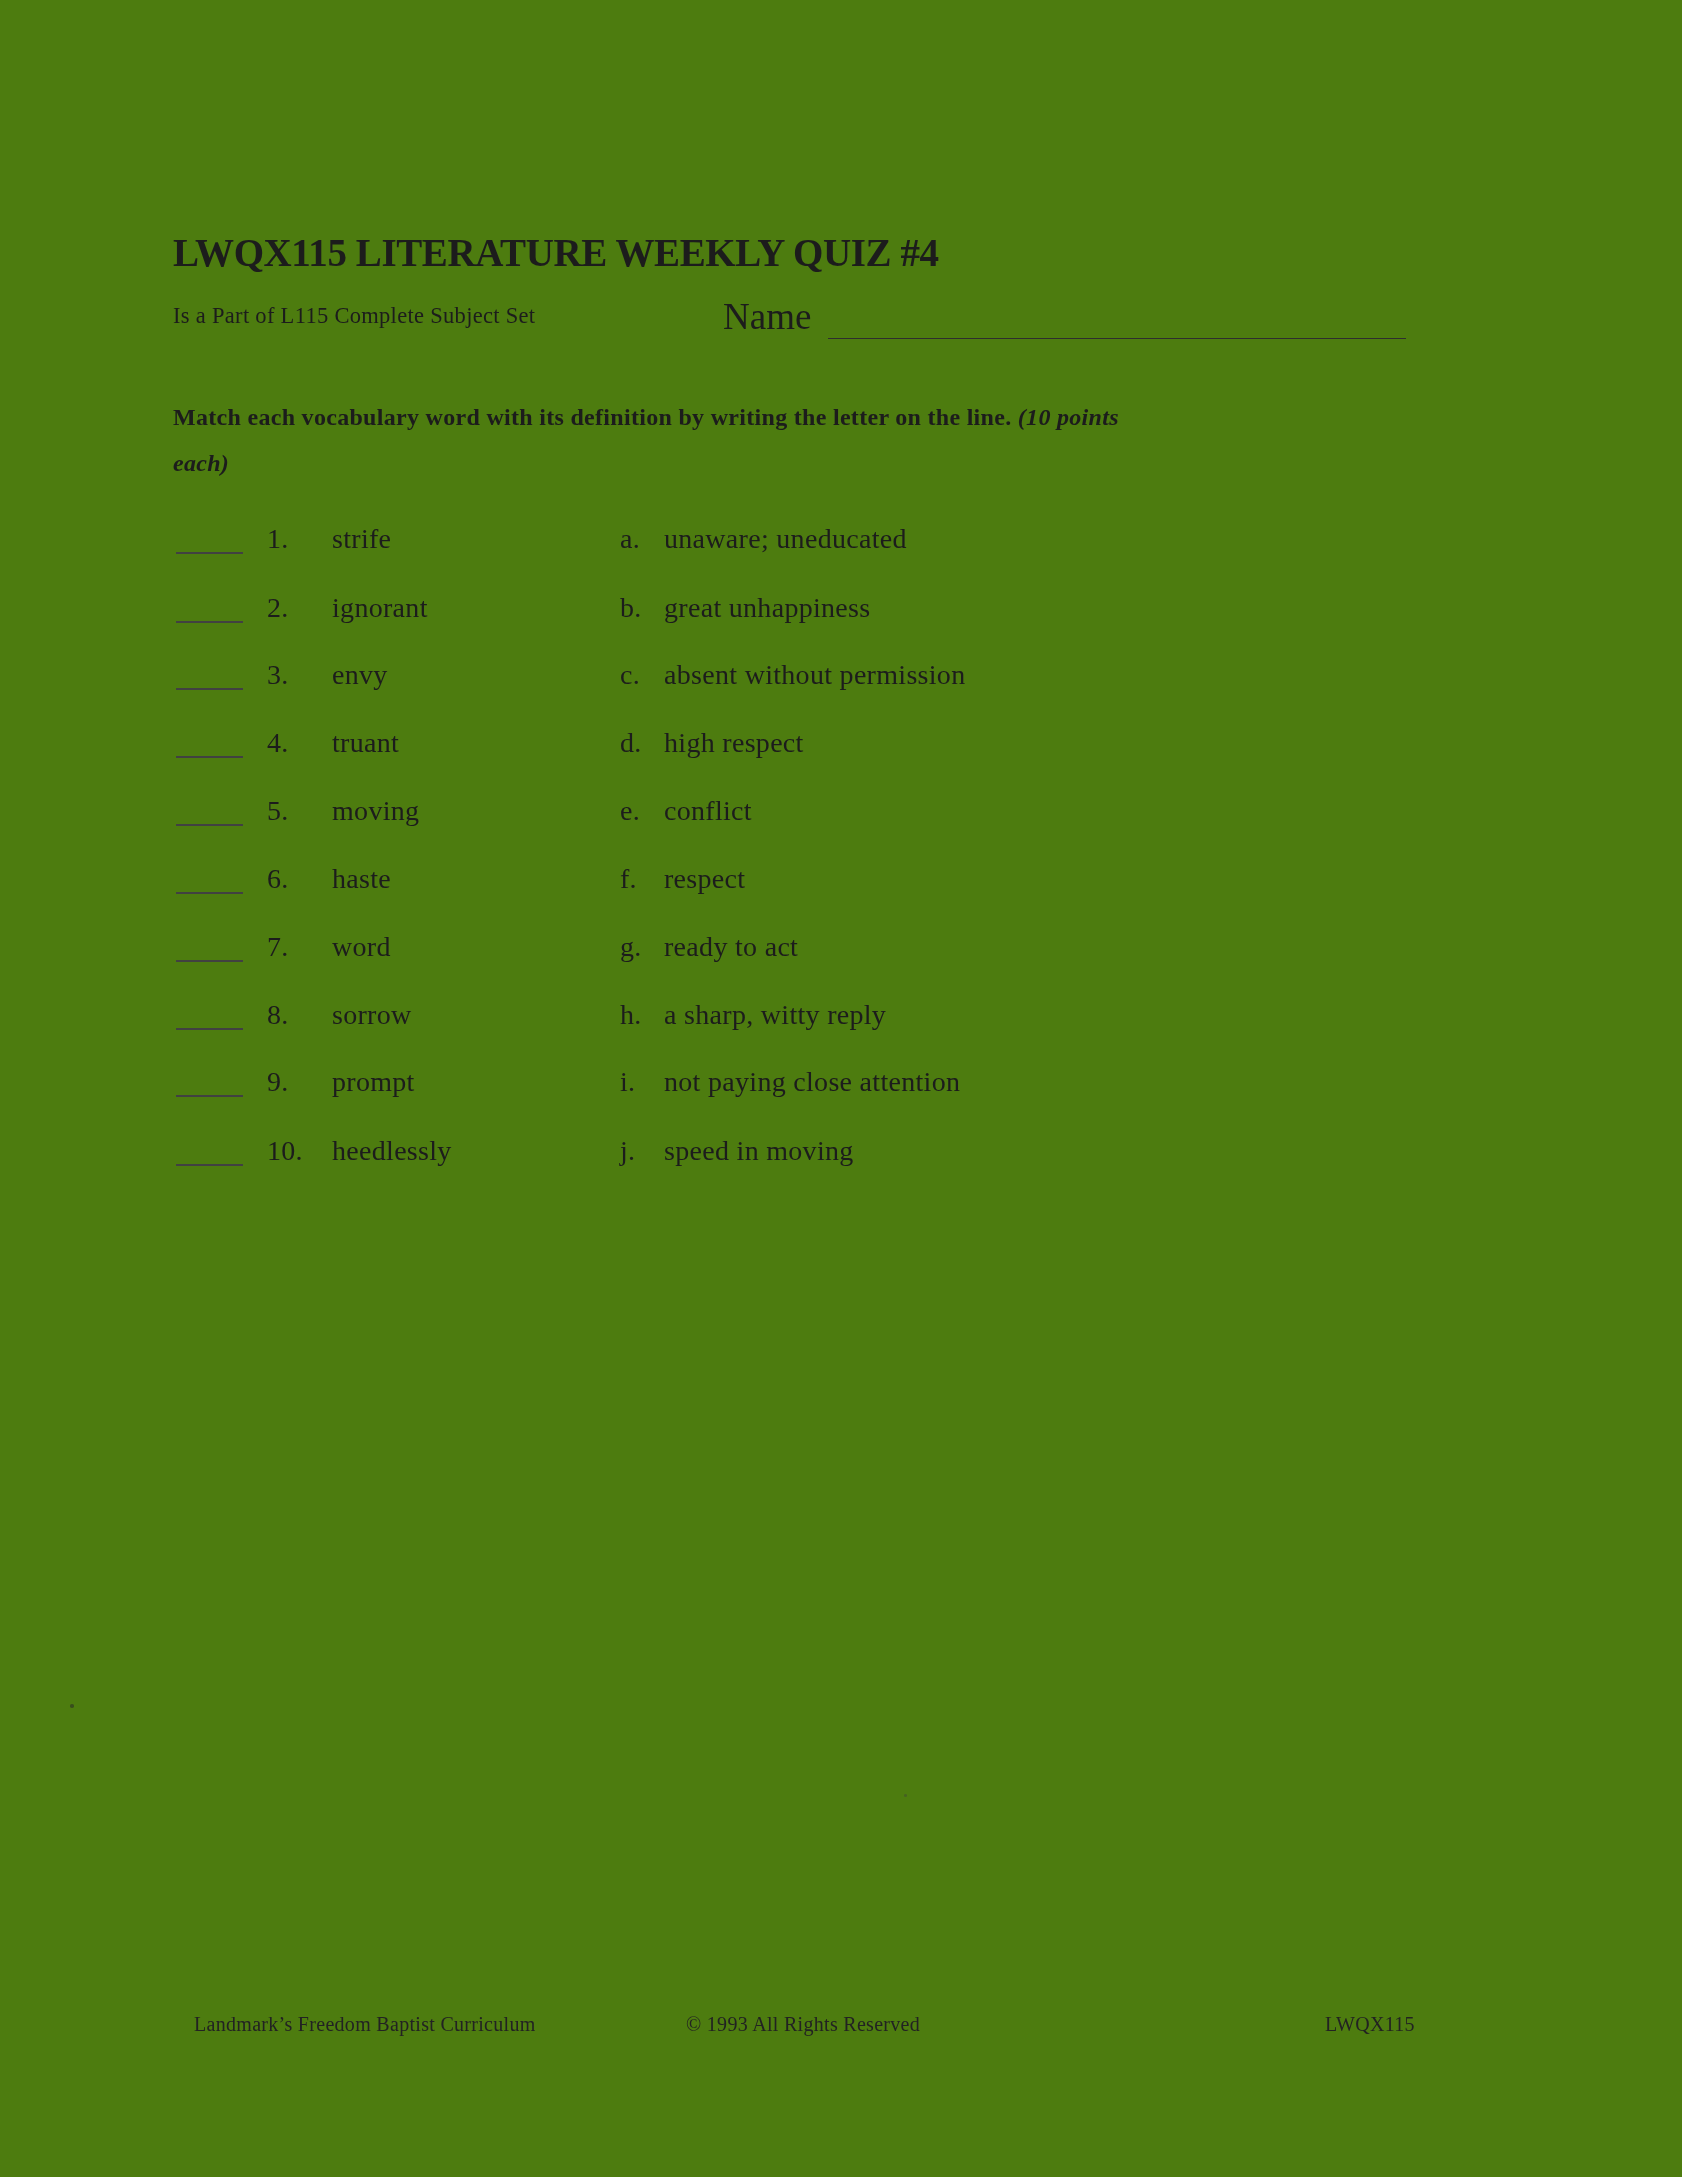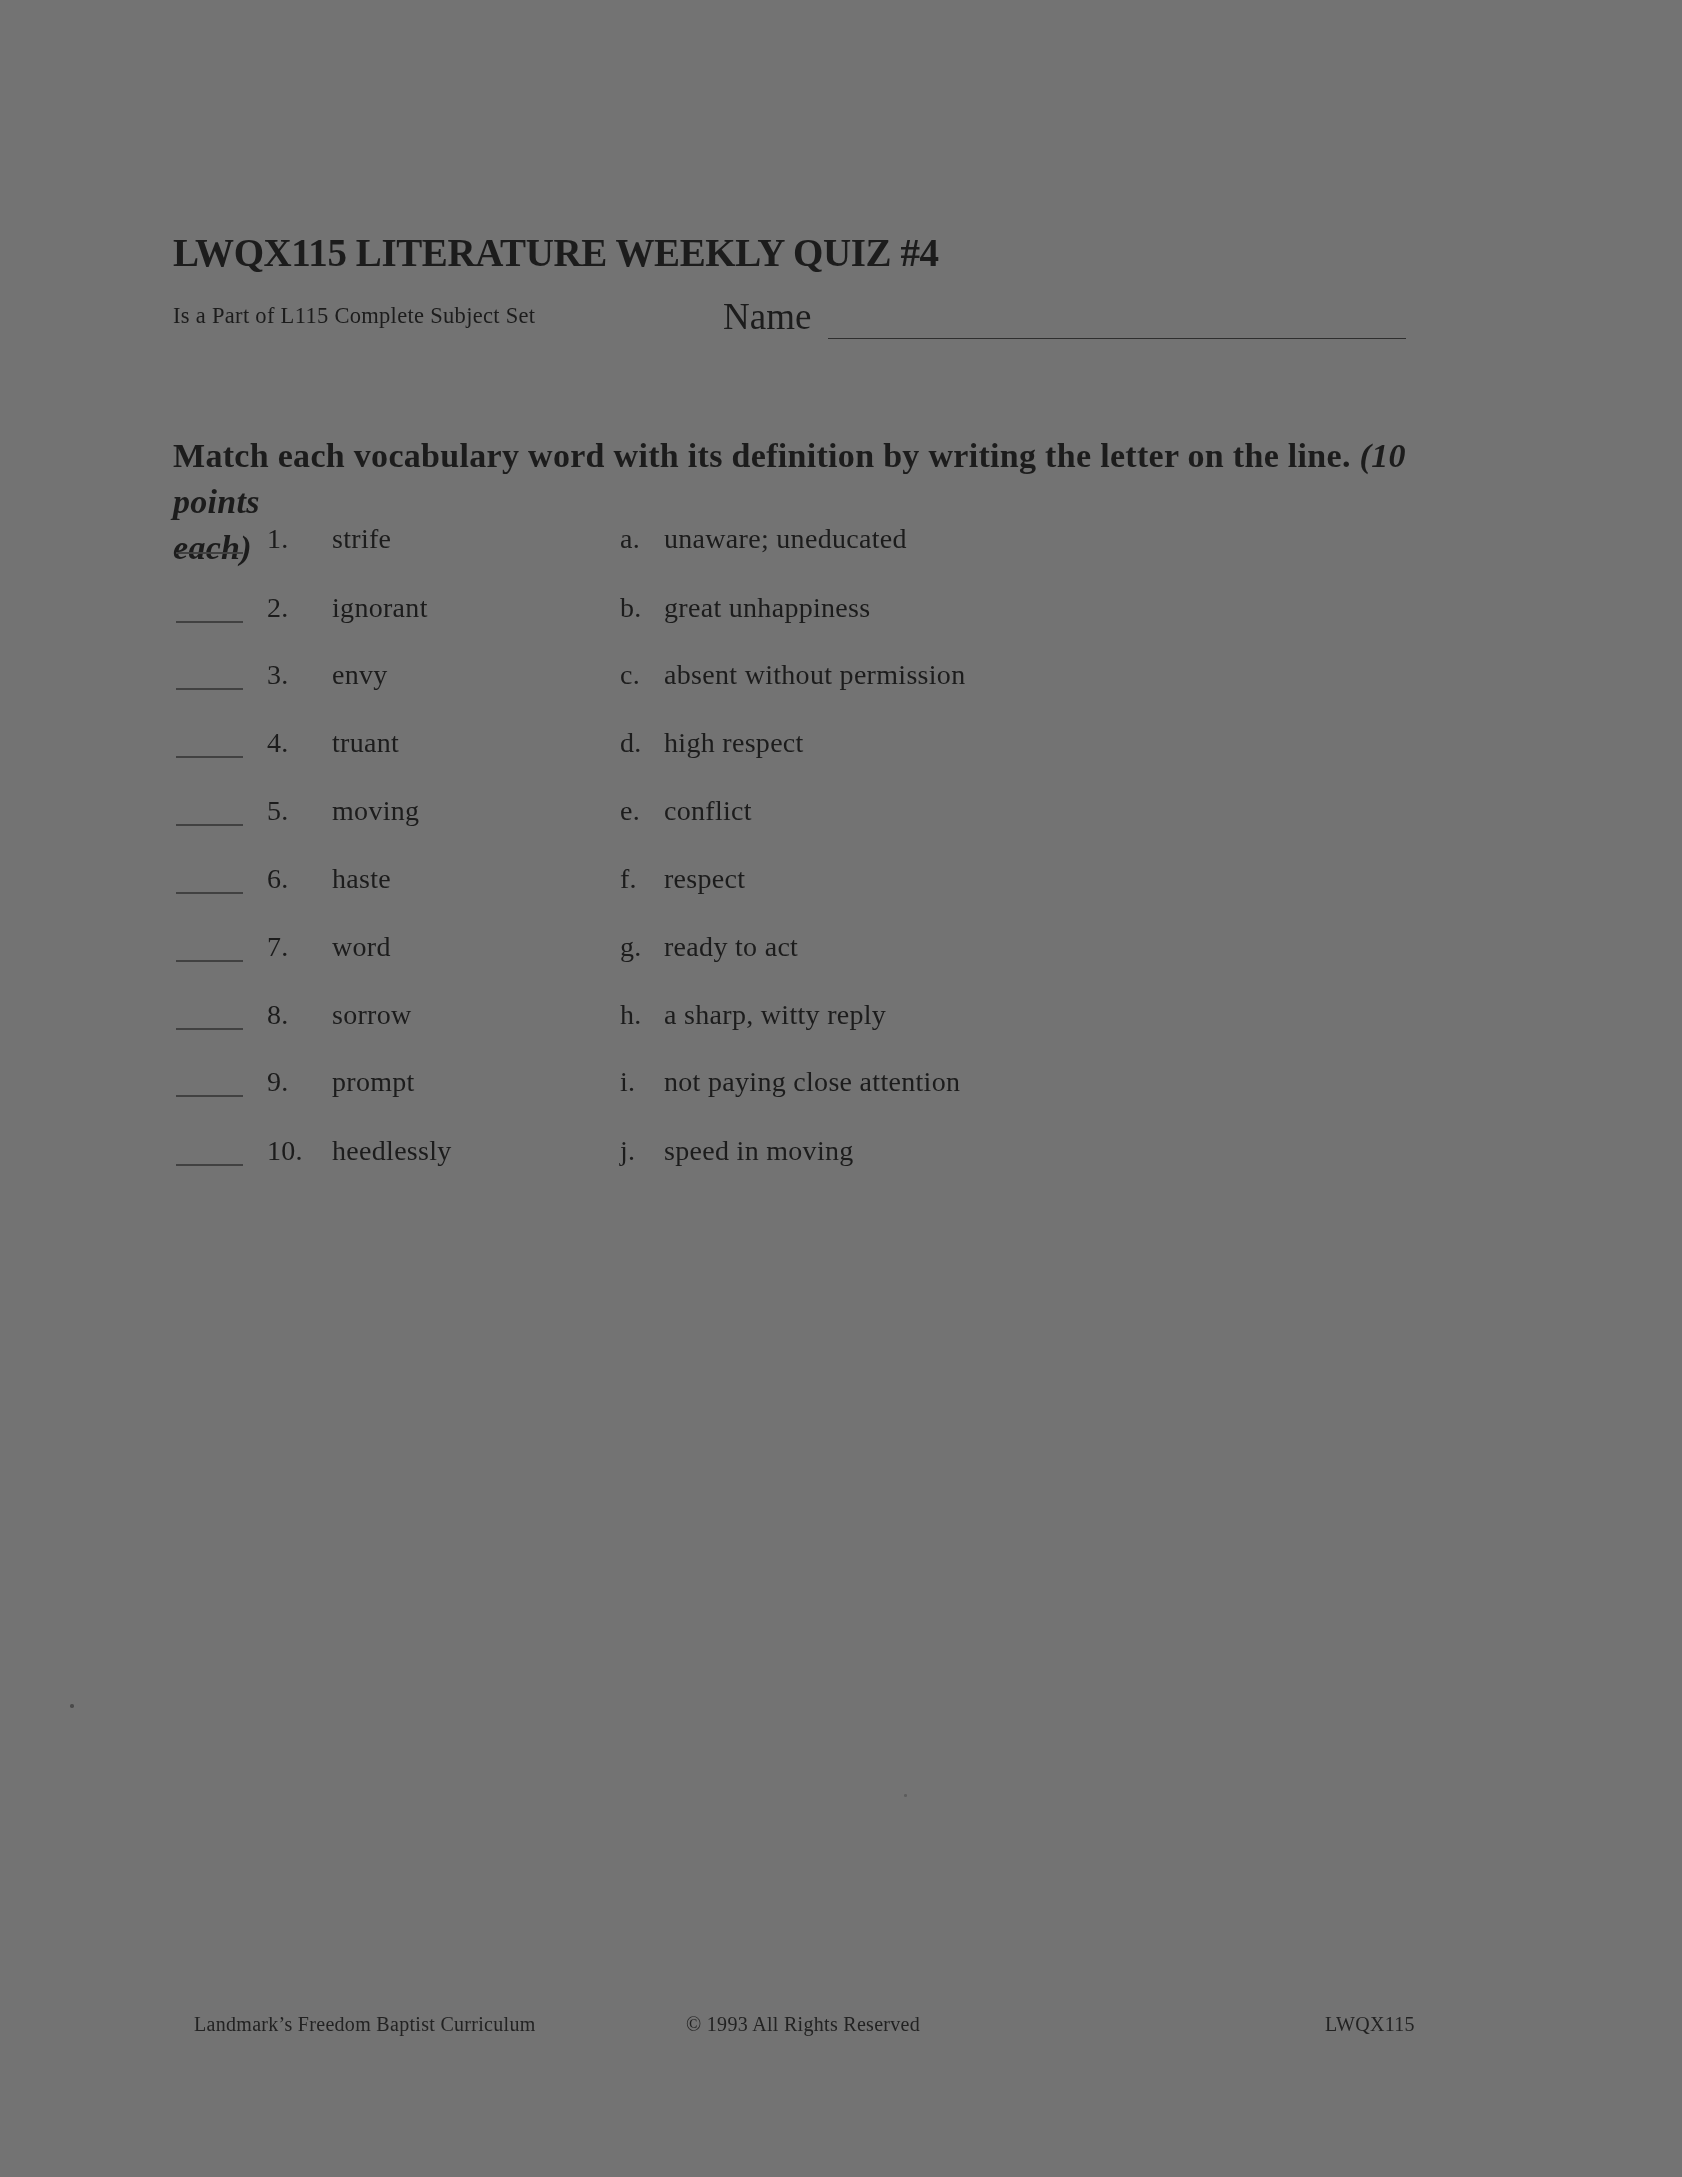--- a/index.html
+++ b/index.html
@@ -1,19 +1,19 @@
 <!DOCTYPE html>
 <html style="font-size:14px"><head>
 <meta charset="utf-8">
 <style>
   html,body{margin:0;padding:0;background:#e8e8e8;}
   .page{
     position:relative;
     width:1683px;height:2177px;
-    background:#737373;
+    background:#4d7c0f;
     font-family:"Liberation Serif", serif;
     color:#1c1c1c;
     overflow:hidden;
   }
   .title{
     position:absolute;left:173px;top:230px;
     font-size:39px;font-weight:bold;letter-spacing:-0.4px;
     white-space:nowrap;
   }
   .subtitle{
@@ -23,22 +23,22 @@
   .name-label{
     position:absolute;left:723px;top:294px;
     font-size:37px;line-height:45px;white-space:nowrap;
   }
   .name-line{
     position:absolute;left:828px;top:338px;
     width:578px;height:0;
     border-top:1.7px solid #2e2e2e;
   }
   .instructions{
-    position:absolute;left:173px;top:433px;width:1262px;
-    font-size:34px;font-weight:bold;line-height:46px;letter-spacing:0.3px;
+    position:absolute;left:173px;top:394px;width:1262px;
+    font-size:24px;font-weight:bold;line-height:46px;letter-spacing:0.3px;
   }
   .instructions .ital{font-style:italic;}
   .list{position:absolute;left:176px;top:0;width:1332px;}
   .row{position:absolute;left:0;width:1332px;height:43px;}
   .row .blank{
     position:absolute;left:0;top:31px;width:67px;height:0;
     border-top:2.6px solid #414141;
   }
   .row span.txt{
     position:absolute;top:0;font-size:28px;line-height:36px;

